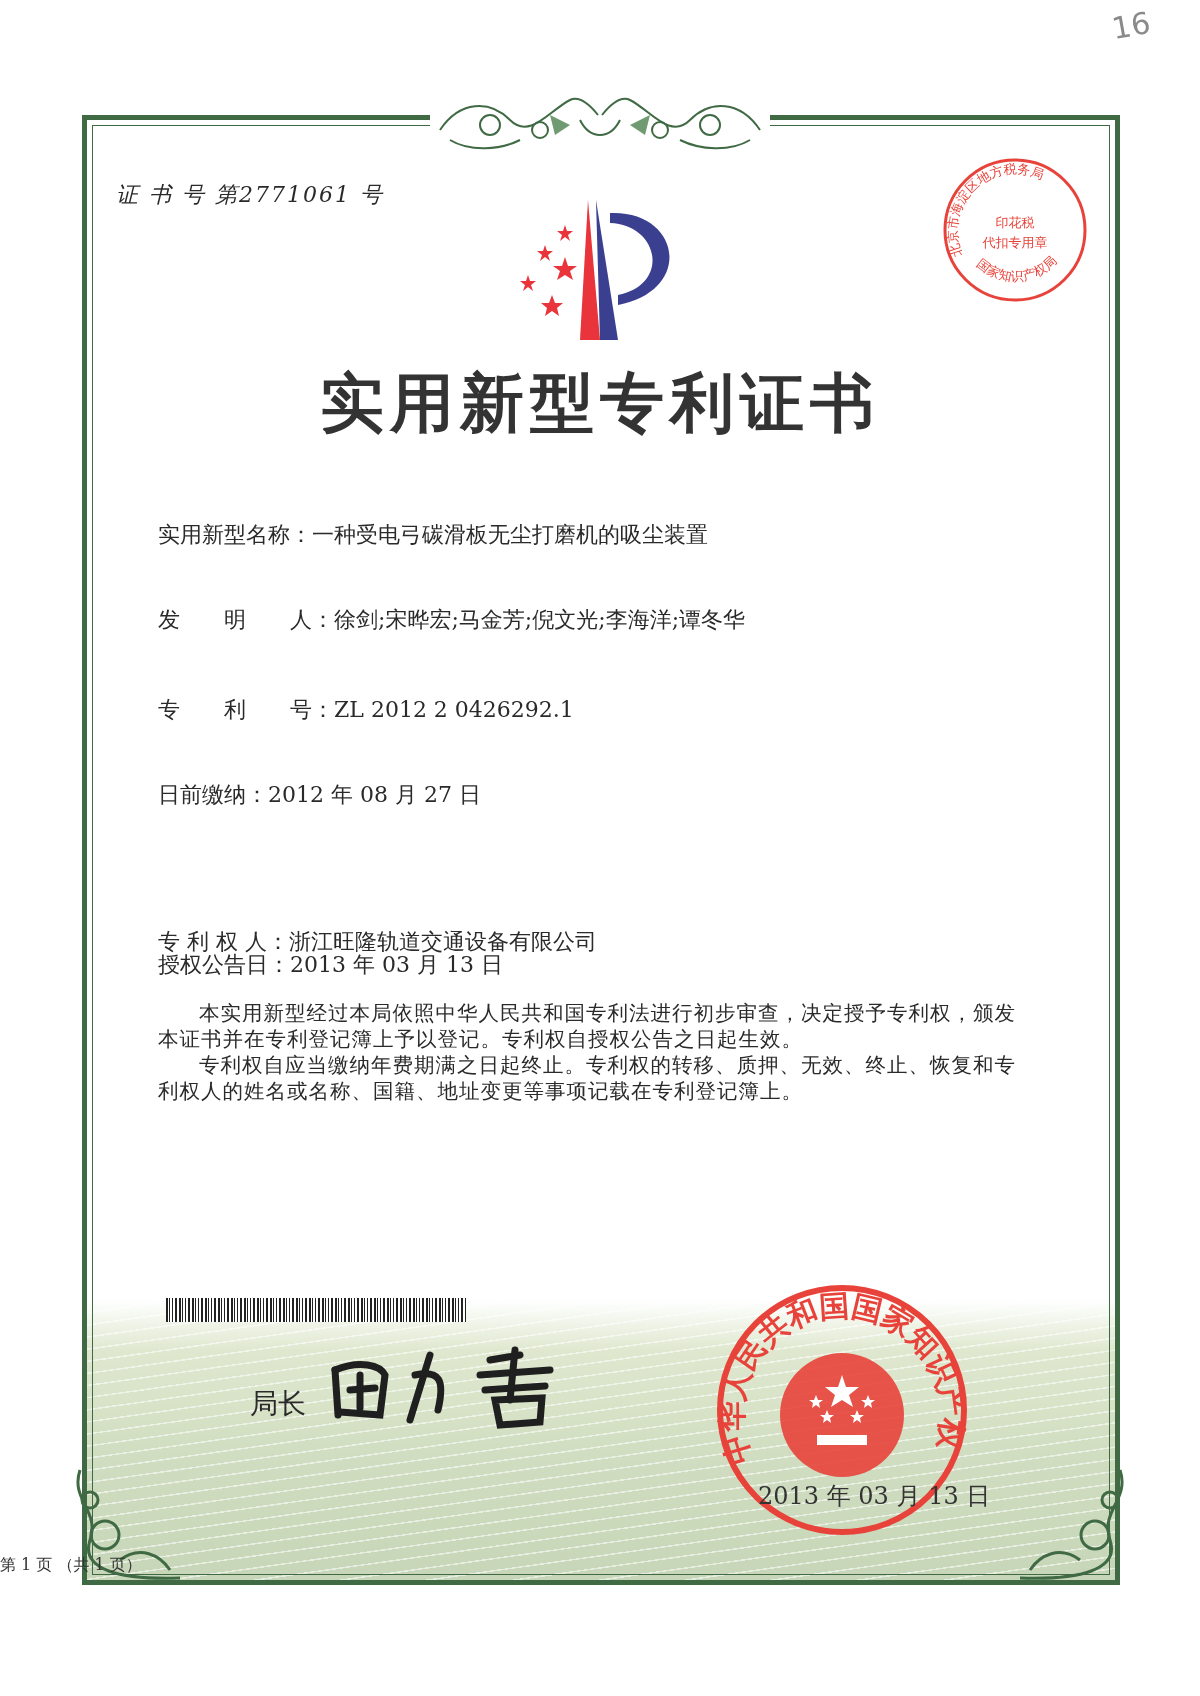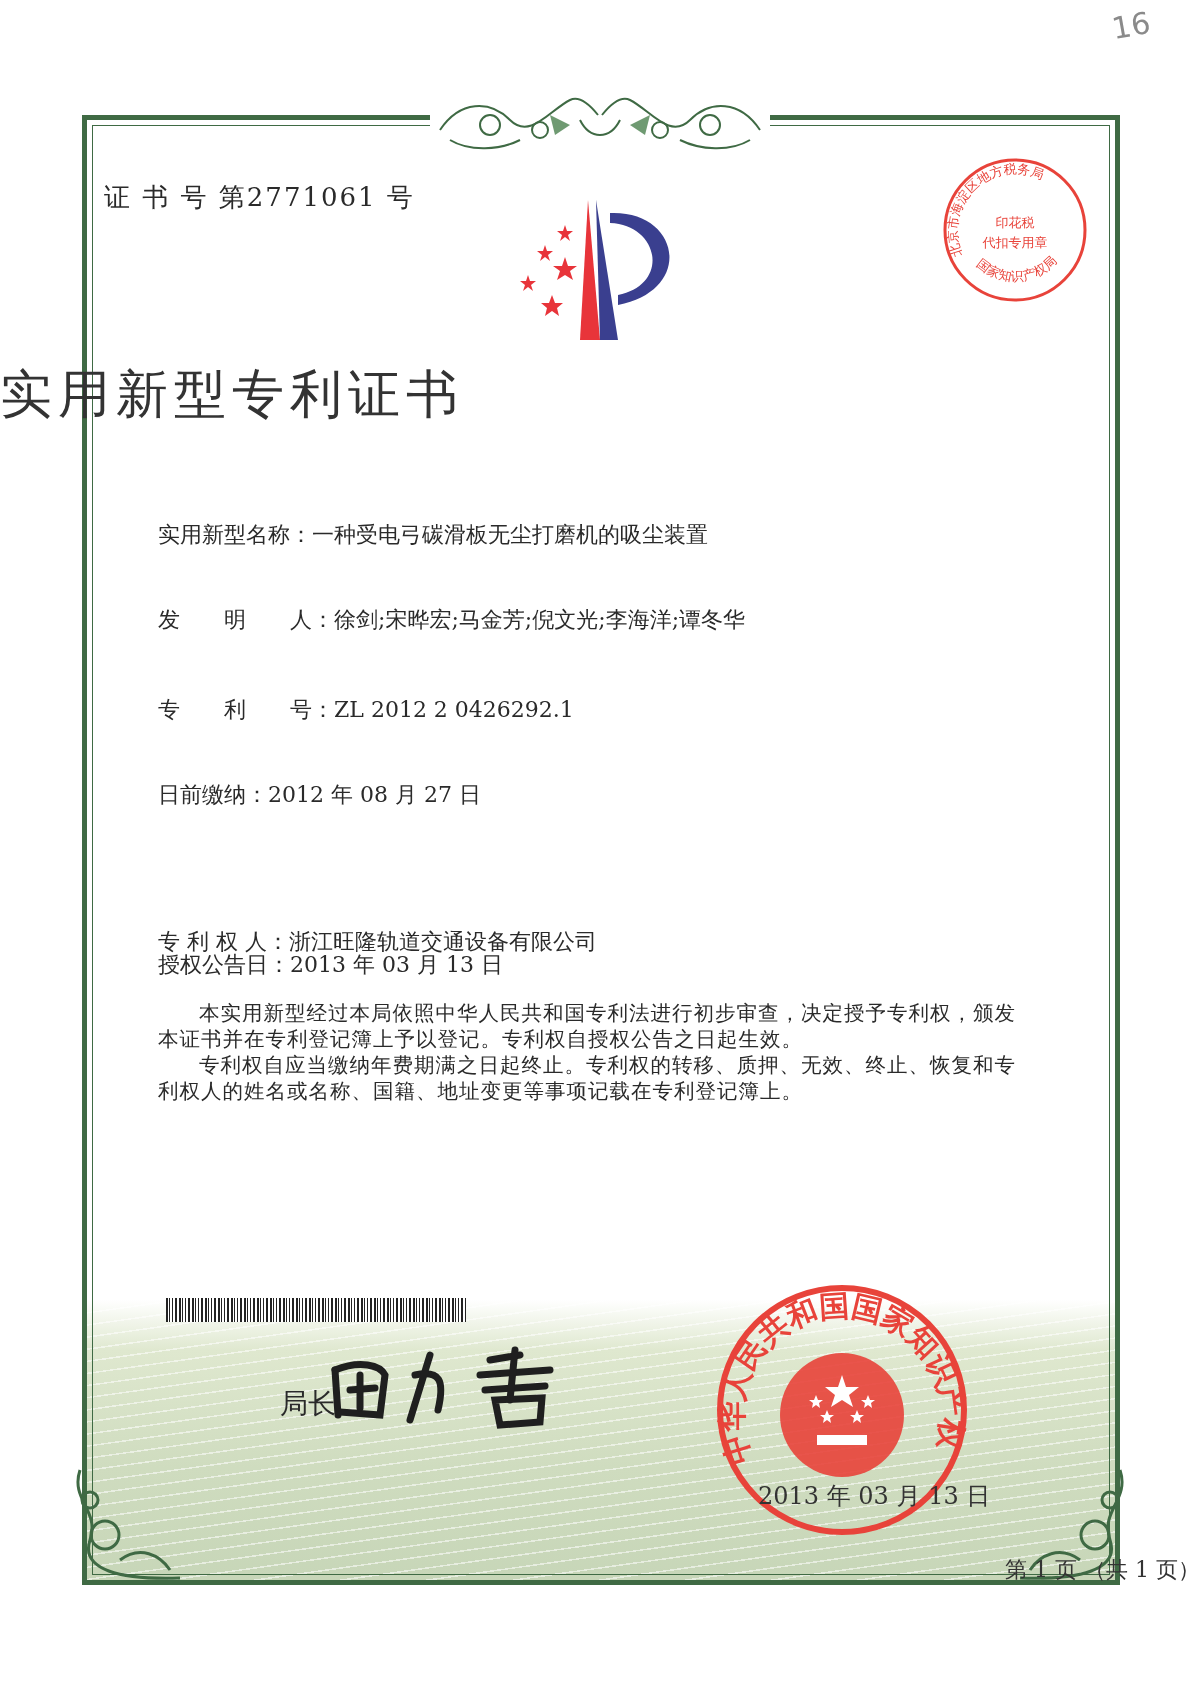--- a/index.html
+++ b/index.html
@@ -16,36 +16,36 @@
   .guilloche { position:absolute; left:87px; top:1300px; width:1028px; height:280px;
     background:
       repeating-linear-gradient(172deg, rgba(255,255,255,0.55) 0 1.5px, transparent 1.5px 12px),
       linear-gradient(to bottom, rgba(236,242,222,0.0) 0%, #dfe8cf 18%, #cfdcbf 60%, #c7d6b8 100%);
   }
   .top-ornament { position:absolute; left:430px; top:80px; width:340px; height:80px; }
   .corner-ornament { position:absolute; width:130px; height:130px; }
   .corner-ornament.bl { left:60px; top:1460px; }
   .corner-ornament.br { left:1010px; top:1460px; transform:scaleX(-1); }
 
-  .cert-no { position:absolute; left:104px; top:180px; font-size:26px; letter-spacing:2px; }
+  .cert-no { position:absolute; left:116px; top:180px; font-size:22px; letter-spacing:2px;font-style:italic; }
   .logo { position:absolute; left:510px; top:195px; width:200px; height:150px; }
-  .title { position:absolute; left:0; width:1200px; top:360px; text-align:left;
-           font-size:52px; letter-spacing:6px; color:#333; font-family:"DejaVu Sans",sans-serif; font-weight:normal; }
+  .title { position:absolute; left:0; width:1200px; top:360px; text-align:center;
+           font-size:64px; letter-spacing:6px; color:#333; font-family:"DejaVu Sans",sans-serif; font-weight:bold; }
   .field { position:absolute; left:158px; font-size:22px; white-space:nowrap; }
   .field .lbl { display:inline-block; }
   .body-text { position:absolute; left:158px; width:870px; font-size:20.5px; line-height:26px; letter-spacing:1px; }
   .body-text p { margin:0; text-indent:2em; }
   .barcode { position:absolute; left:166px; top:1298px; width:300px; height:24px;
     background:repeating-linear-gradient(90deg,#222 0 2px,#fff 2px 3px,#222 3px 4px,#fff 4px 6px,#222 6px 7px,#fff 7px 9px,#222 9px 11px,#fff 11px 13px); }
-  .director-lbl { position:absolute; left:250px; top:1385px; font-size:28px; font-family:"DejaVu Sans",sans-serif;margin-left:30px; }
+  .director-lbl { position:absolute; left:250px; top:1385px; font-size:28px; font-family:"DejaVu Sans",sans-serif; }
   .signature { position:absolute; left:320px; top:1340px; width:260px; height:90px; }
   .stamp-big { position:absolute; left:712px; top:1280px; width:260px; height:260px; }
   .stamp-date { position:absolute; left:758px; top:1480px; font-size:24px; color:#333; }
   .stamp-small { position:absolute; left:940px; top:155px; width:150px; height:150px; }
-  .page-num { position:absolute; left:0; width:1200px; top:1555px; text-align:right; font-size:22px; color:#333; }
+  .page-num { position:absolute; left:0; width:1200px; top:1555px; text-align:left; font-size:16px; color:#333; }
 </style>
 </head>
 <body>
 
 <div class="page">
 
   <div class="corner-mark">16</div>
 
   <div class="guilloche"></div>
   <div class="frame-outer"></div>

